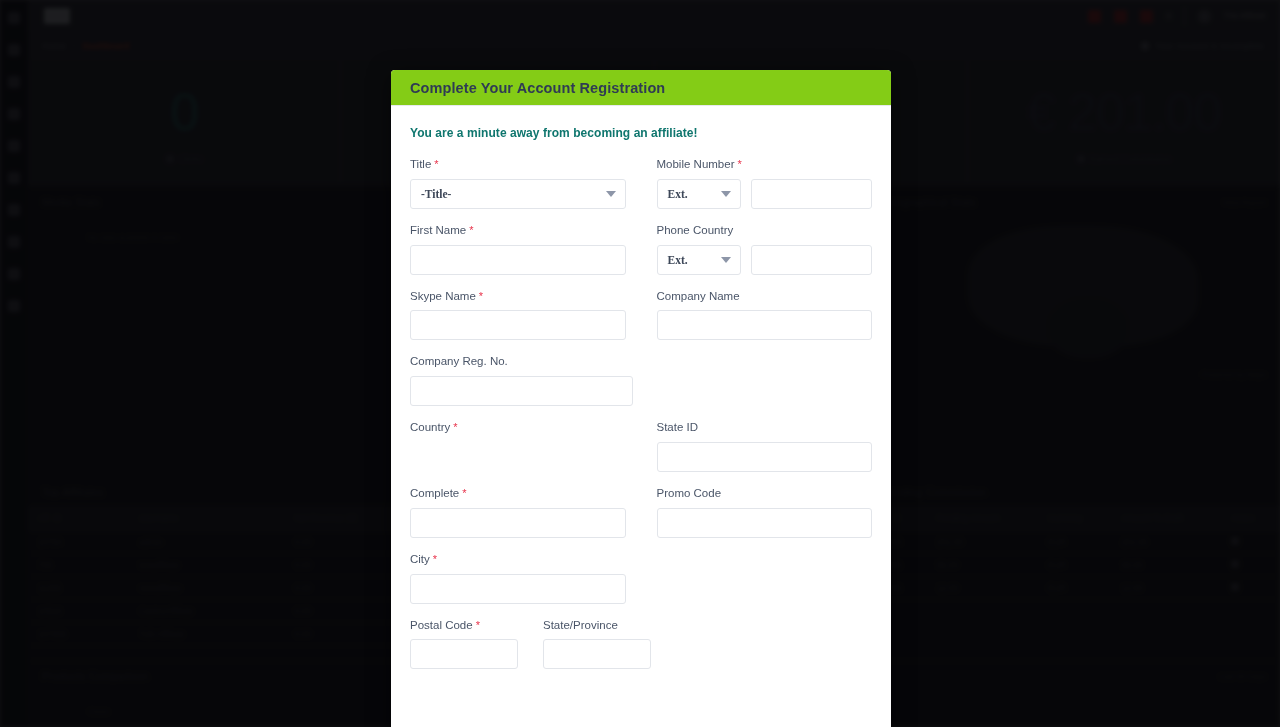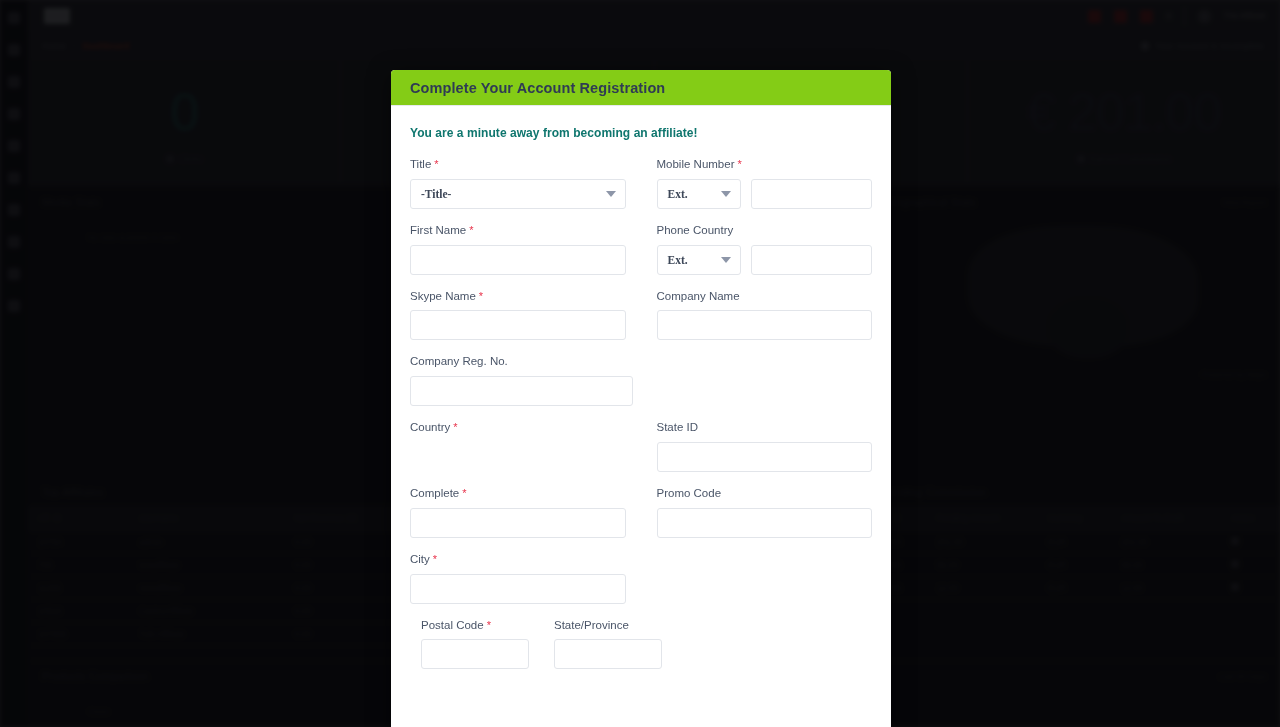--- a/index.html
+++ b/index.html
@@ -175,21 +175,21 @@
   .cal-ic:before {
     content:""; position:absolute; left:-1.4px; right:-1.4px; top:-1.4px;
     height:3px; background:#8d96a8;
   }
   .cal-ic:after {
     content:""; position:absolute; left:1px; top:5px;
     width:3px; height:3px; background:#aab1bf;
     box-shadow:5px 0 0 #aab1bf, 0 4px 0 #aab1bf, 5px 4px 0 #aab1bf;
   }
 
-  .small-col { width:108px;margin-left:11px; }
+  .small-col { width:108px; }
 </style>
 </head>
 <body>
 
 <div id="bg-app">
 
   <div class="sidebar">
     <div class="side-ico"></div>
     <div class="side-ico"></div>
     <div class="side-ico"></div>

